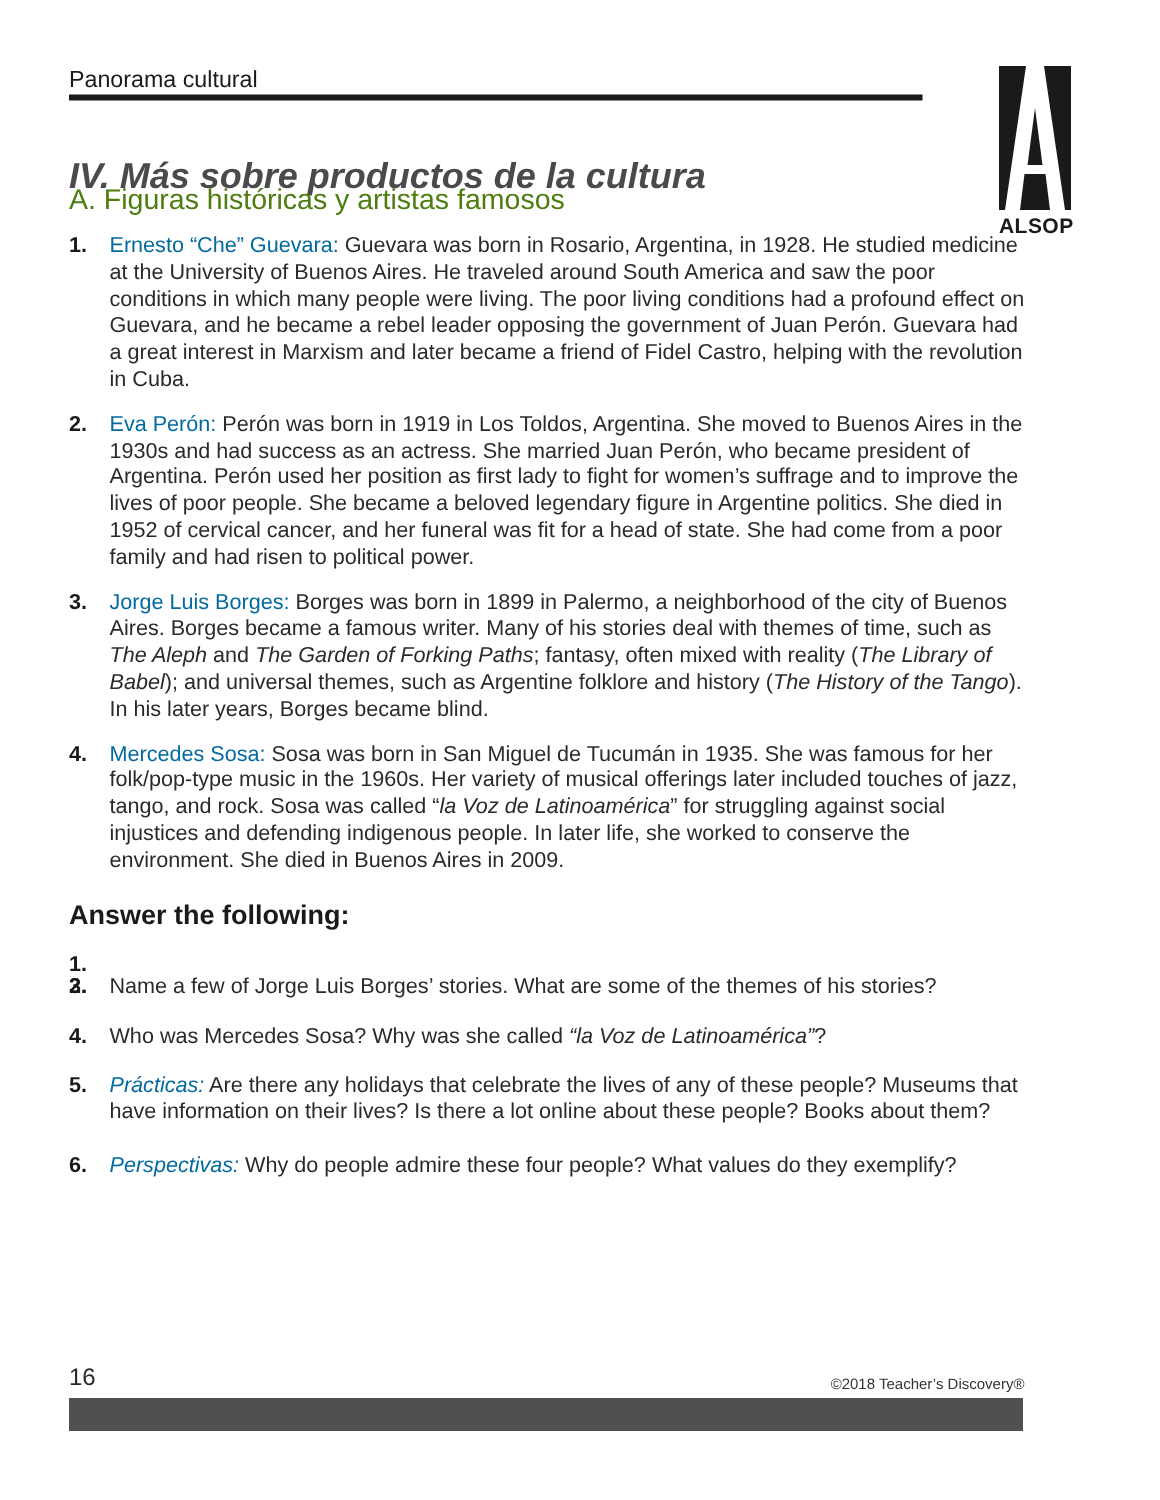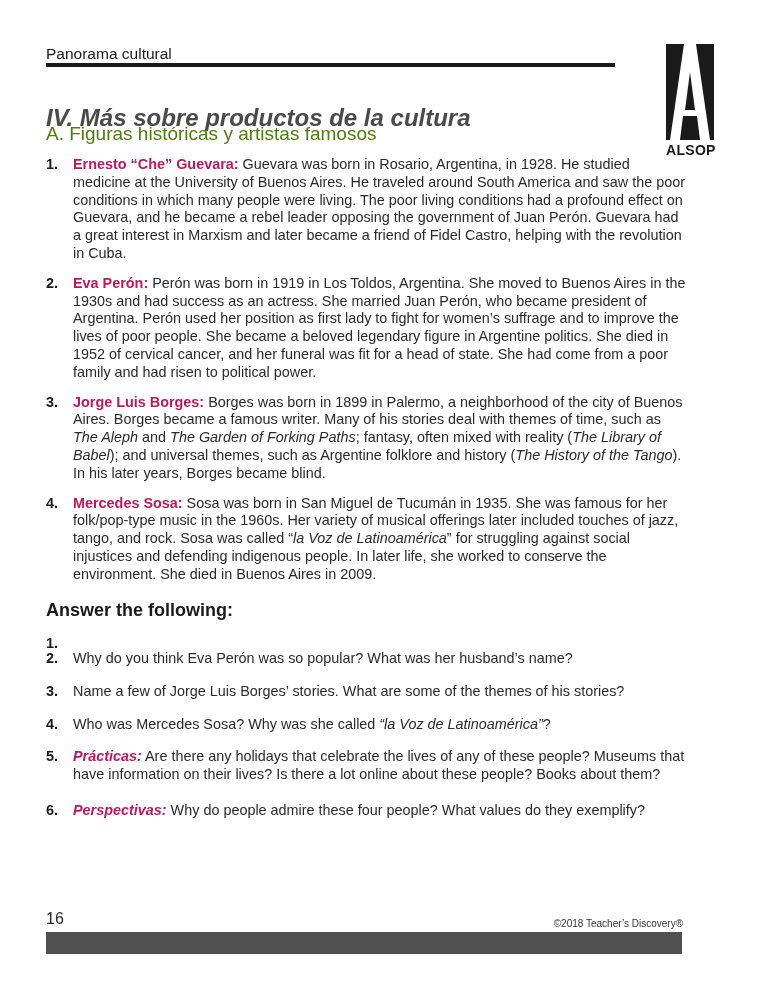--- a/index.html
+++ b/index.html
@@ -8,21 +8,21 @@
     .header-label { position: absolute; left: 46px; top: 45px; font-size: 15.5px; color: #1a1a1a; }
     .header-rule { position: absolute; left: 46px; top: 63px; width: 569px; height: 4px; background: #1a1a1a; }
     .logo { position: absolute; left: 634px; top: 44px; width: 48px; padding-left: 32px; }
     .logo svg { display: block; }
     .logo-text { font-weight: bold; font-size: 14px; color: #1a1a1a; text-align: center; margin-top: 2px; letter-spacing: 0.3px; }
     .title { position: absolute; left: 46px; top: 74px; font-size: 24px; font-style: italic; font-weight: bold; color: #4a4a4a; margin-top: 30px; }
     .subtitle { position: absolute; left: 46px; top: 123px; font-size: 19px; color: #4d7c0f; }
     .bios { position: absolute; left: 46px; top: 156px; width: 640px; }
     .item { position: relative; padding-left: 27px; font-size: 14.4px; line-height: 17.8px; color: #2a2a2a; margin-bottom: 12px; }
     .num { position: absolute; left: 0; top: 0; font-weight: bold; color: #1a1a1a; }
-    .lead { font-weight: bold; color: #be185d; }
+    .lead { font-weight: normal; color: #0369a1; }
     .ital { font-style: italic; }
     .answer-heading { position: absolute; left: 46px; top: 600px; font-size: 18px; font-weight: bold; color: #1a1a1a; }
     .questions { position: absolute; left: 46px; top: 635px; width: 640px; }
     .q { position: relative; padding-left: 27px; font-size: 14.4px; line-height: 17.8px; color: #2a2a2a; margin-bottom: 15px; }
     .q .lead { font-style: italic; }
     .q6 { line-height: 23px; }
     .page-num { position: absolute; left: 46px; top: 910px; font-size: 16px; color: #2a2a2a; }
     .copyright { position: absolute; right: 90px; top: 918px; font-size: 10px; color: #333; }
     .footer-bar { position: absolute; left: 46px; top: 932px; width: 636px; height: 22px; background: #505050; }
   </style>
@@ -65,21 +65,20 @@
 </div>
 
 <div class="answer-heading">Answer the following:</div>
 
 <div class="questions">
   <div class="q">
     <span class="num">1.</span>
   </div>
   <div class="q">
     <span class="num">2.</span>
-    <span>Why do you think Eva Perón was so popular? What was her husband’s name?</span>
   </div>
   <div class="q">
     <span class="num">3.</span>
     <span>Name a few of Jorge Luis Borges’ stories. What are some of the themes of his stories?</span>
   </div>
   <div class="q">
     <span class="num">4.</span>
     <span>Who was Mercedes Sosa? Why was she called </span><span class="ital">“la Voz de Latinoamérica”</span><span>?</span>
   </div>
   <div class="q">

